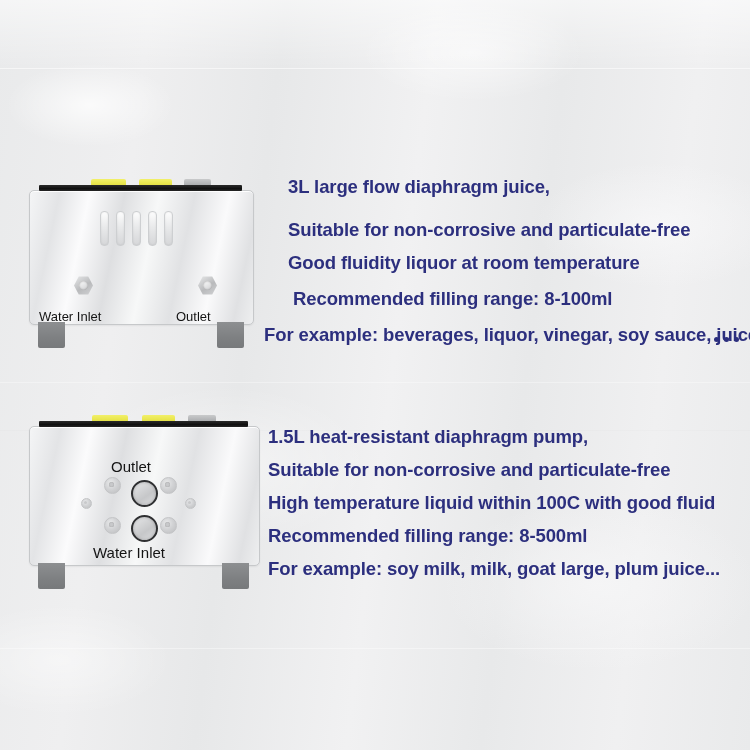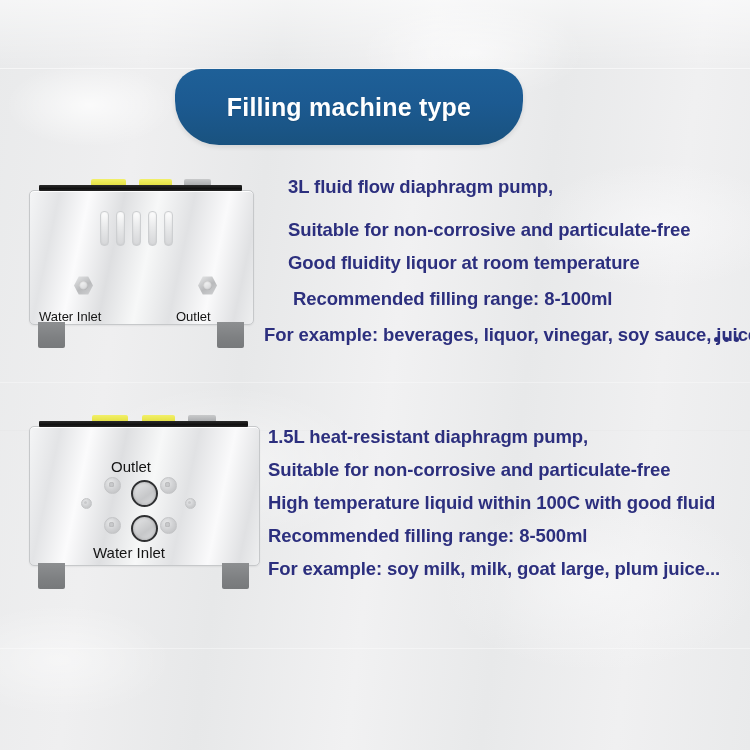--- a/index.html
+++ b/index.html
@@ -279,23 +279,20 @@
 </head>
 <body>
 
 <div id="page">
 
   <div class="seam s1"></div>
   <div class="seam s4"></div>
   <div class="seam s2"></div>
   <div class="seam s3"></div>
 
-  <div class="banner">
-    <span class="banner-title">Filling machine type</span>
-  </div>
 
   <div class="machine m1">
     <div class="cap bar-cap yellow c1"></div>
     <div class="cap bar-cap yellow c2"></div>
     <div class="cap bar-cap grey c3"></div>
     <div class="cap-bar"></div>
 
     <div class="body-panel">
       <div class="vent v1"></div>
       <div class="vent v2"></div>
@@ -308,21 +305,21 @@
 
       <span class="port-label inlet">Water Inlet</span>
       <span class="port-label outlet">Outlet</span>
     </div>
 
     <div class="leg l-left"></div>
     <div class="leg l-right"></div>
   </div>
 
   <div class="desc d1">
-    <div class="desc-line l1">3L fluid flow diaphragm pump,</div>
+    <div class="desc-line l1">3L large flow diaphragm juice,</div>
     <div class="desc-line l2">Suitable for non-corrosive and particulate-free</div>
     <div class="desc-line l3">Good fluidity liquor at room temperature</div>
     <div class="desc-line l4">Recommended filling range: 8-100ml</div>
     <div class="desc-line l5">For example: beverages, liquor, vinegar, soy sauce, juice..</div>
   </div>
 
   <div class="dots">
     <span></span>
     <span></span>
     <span></span>

